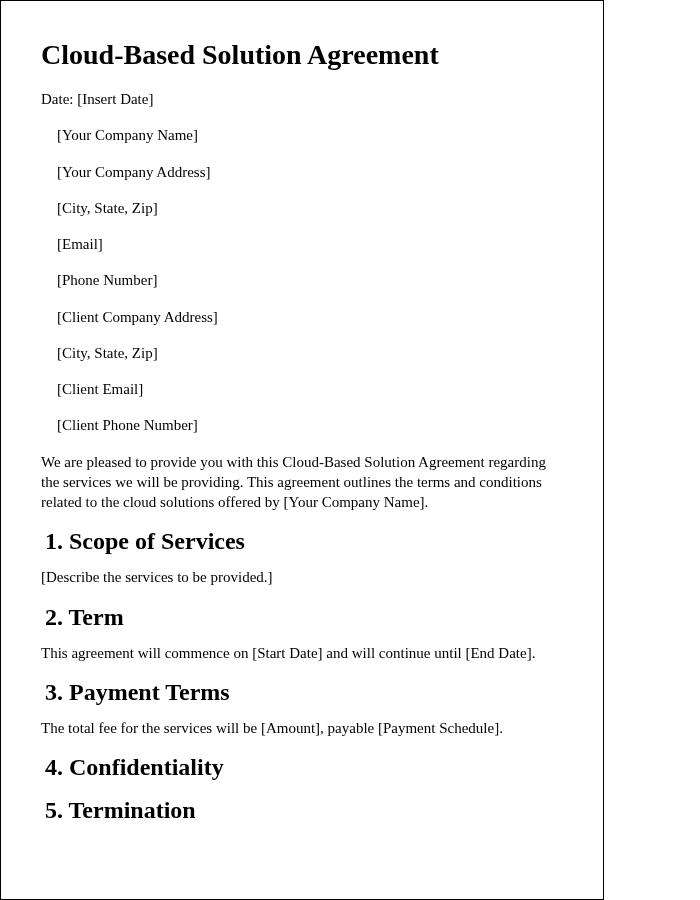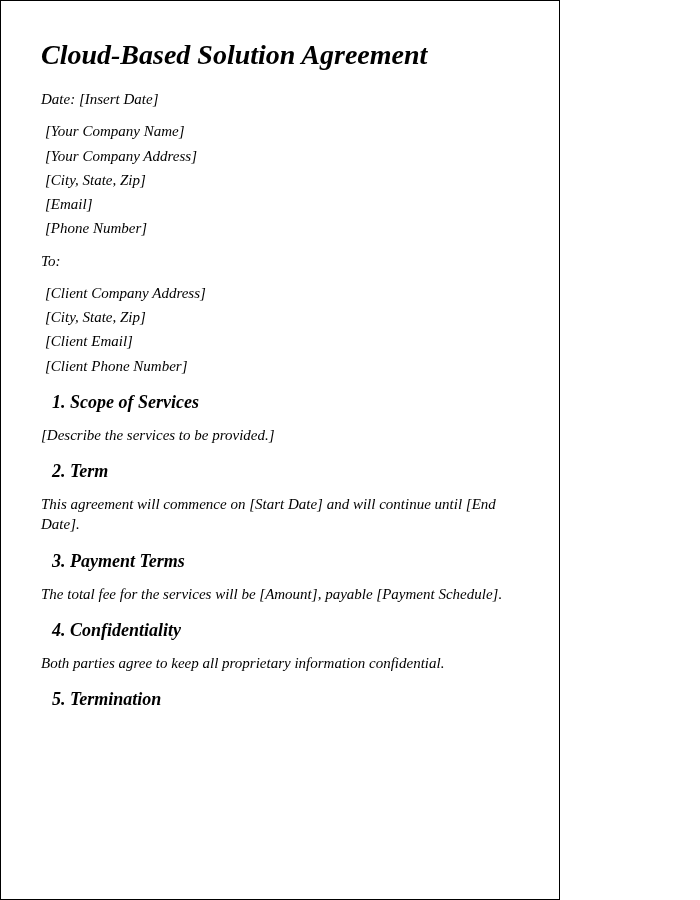--- a/index.html
+++ b/index.html
@@ -2,96 +2,94 @@
 <html><head>
   <meta charset="utf-8">
   <style>
     body {
       margin: 0;
       padding: 0;
       font-family: "Times New Roman", Times, serif;
       background: #fff;
     }
     .page {
-      width: 560px;
+      width: 604px;
       height: 900px;
       box-sizing: border-box;
       border: 1px solid #000;
       margin: 0;
       padding: 30px 40px;
       overflow: hidden;
       position: relative;
-      font-style: italic;
     }
     h1 {
       font-size: 28px;
       font-weight: bold;
       margin: 8px 0 18px 0;
     }
     h2 {
       font-size: 22px;
       font-weight: bold;
       margin: 18px 0 14px 0;
     }
     h3 {
-      font-size: 18px;
+      font-size: 24px;
       font-weight: bold;
-      margin: 16px 0 12px 11px;
+      margin: 16px 0 12px 4px;
     }
     p {
       font-size: 15px;
       margin: 2px 0;
       line-height: 1.35;
     }
     .block {
       margin: 12px 0;
       font-size: 15px;
       line-height: 1.35;
     }
     .block div {
-      margin: 4px;
+      margin: 16px;
     }
   </style>
 </head>
 <body>
 
 <div class="page">
 
   <h1>Cloud-Based Solution Agreement</h1>
 
   <p>Date: [Insert Date]</p>
 
 
   <div class="block">
     <div>[Your Company Name]</div>
     <div>[Your Company Address]</div>
     <div>[City, State, Zip]</div>
     <div>[Email]</div>
     <div>[Phone Number]</div>
   </div>
 
-  <p>To:</p>
 
   <div class="block">
     <div>[Client Company Address]</div>
     <div>[City, State, Zip]</div>
     <div>[Client Email]</div>
     <div>[Client Phone Number]</div>
   </div>
 
 
 
+  <p>We are pleased to provide you with this Cloud-Based Solution Agreement regarding the services we will be providing. This agreement outlines the terms and conditions related to the cloud solutions offered by [Your Company Name].</p>
 
   <h3>1. Scope of Services</h3>
   <p>[Describe the services to be provided.]</p>
 
   <h3>2. Term</h3>
   <p>This agreement will commence on [Start Date] and will continue until [End Date].</p>
 
   <h3>3. Payment Terms</h3>
   <p>The total fee for the services will be [Amount], payable [Payment Schedule].</p>
 
   <h3>4. Confidentiality</h3>
-  <p>Both parties agree to keep all proprietary information confidential.</p>
 
   <h3>5. Termination</h3>
 
 </div>
 
 </body></html>

